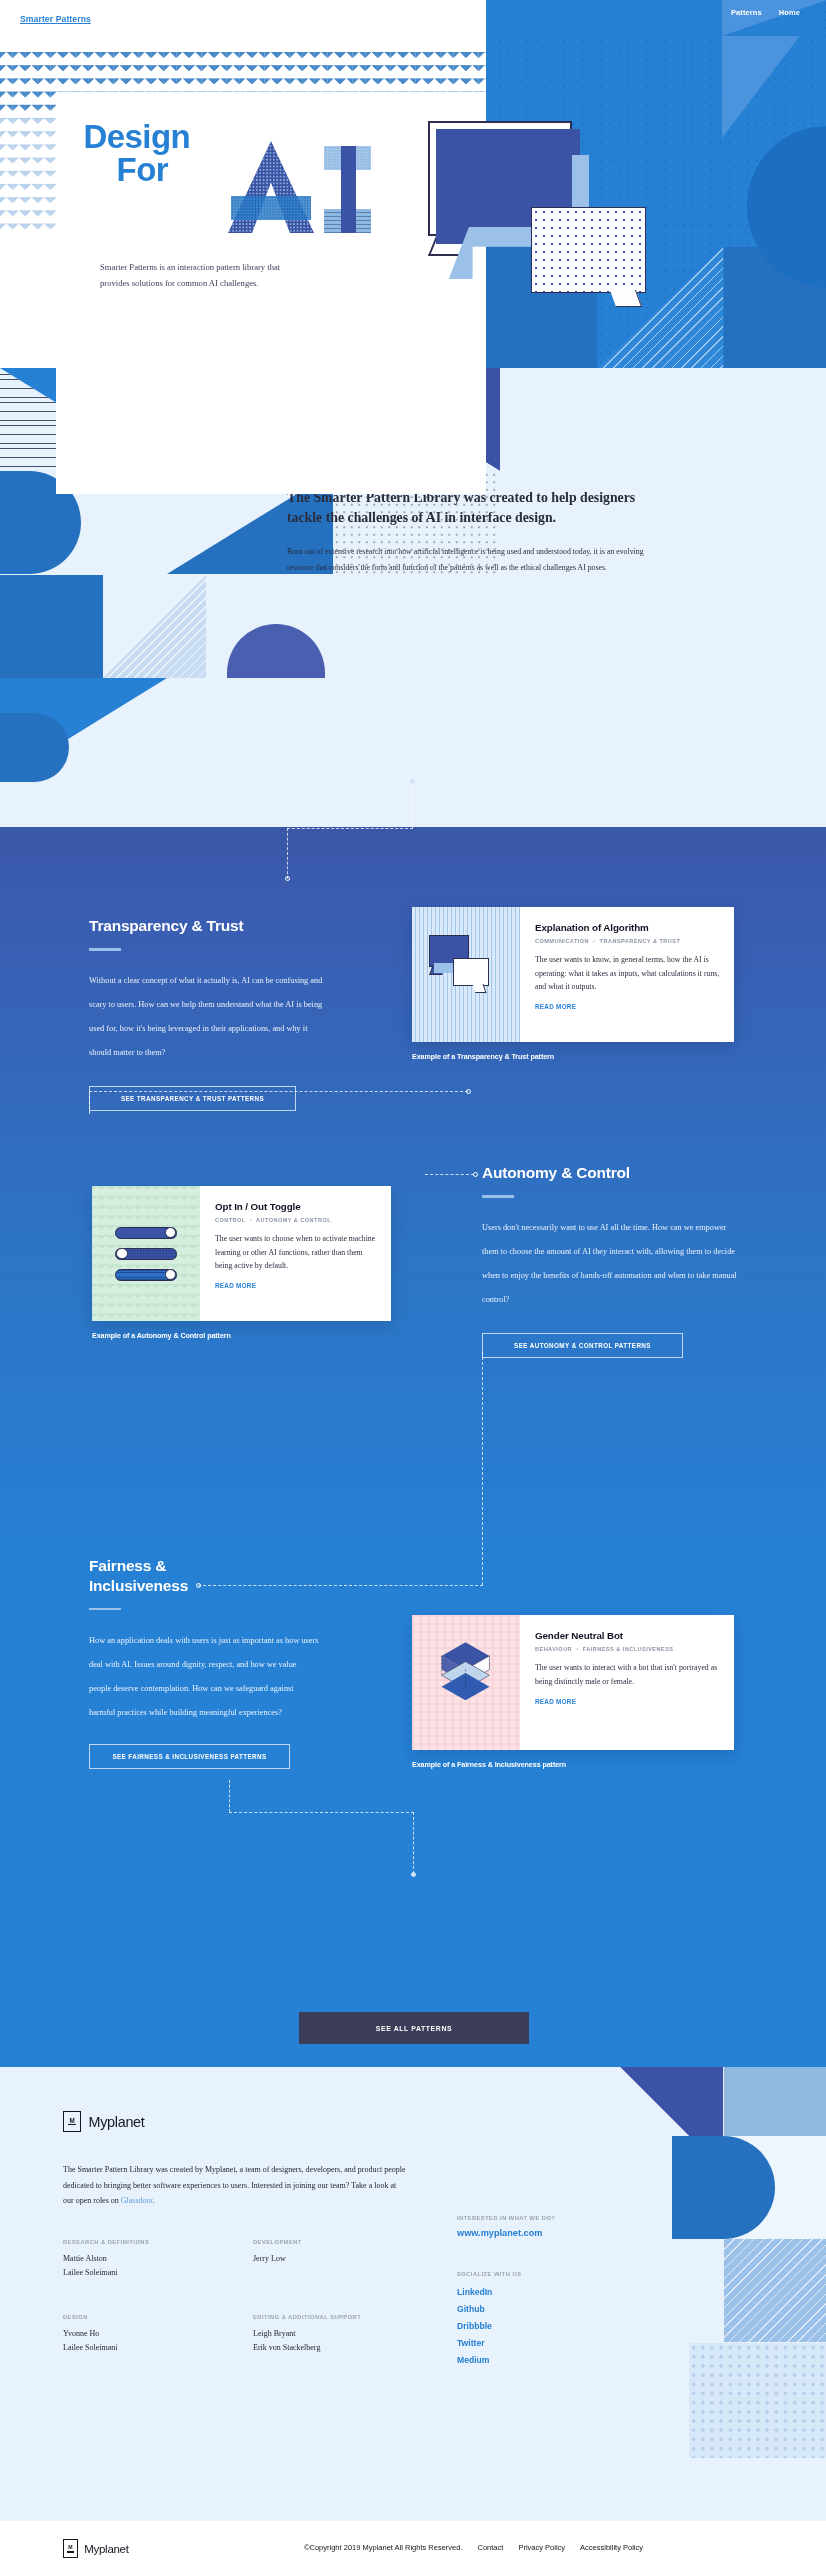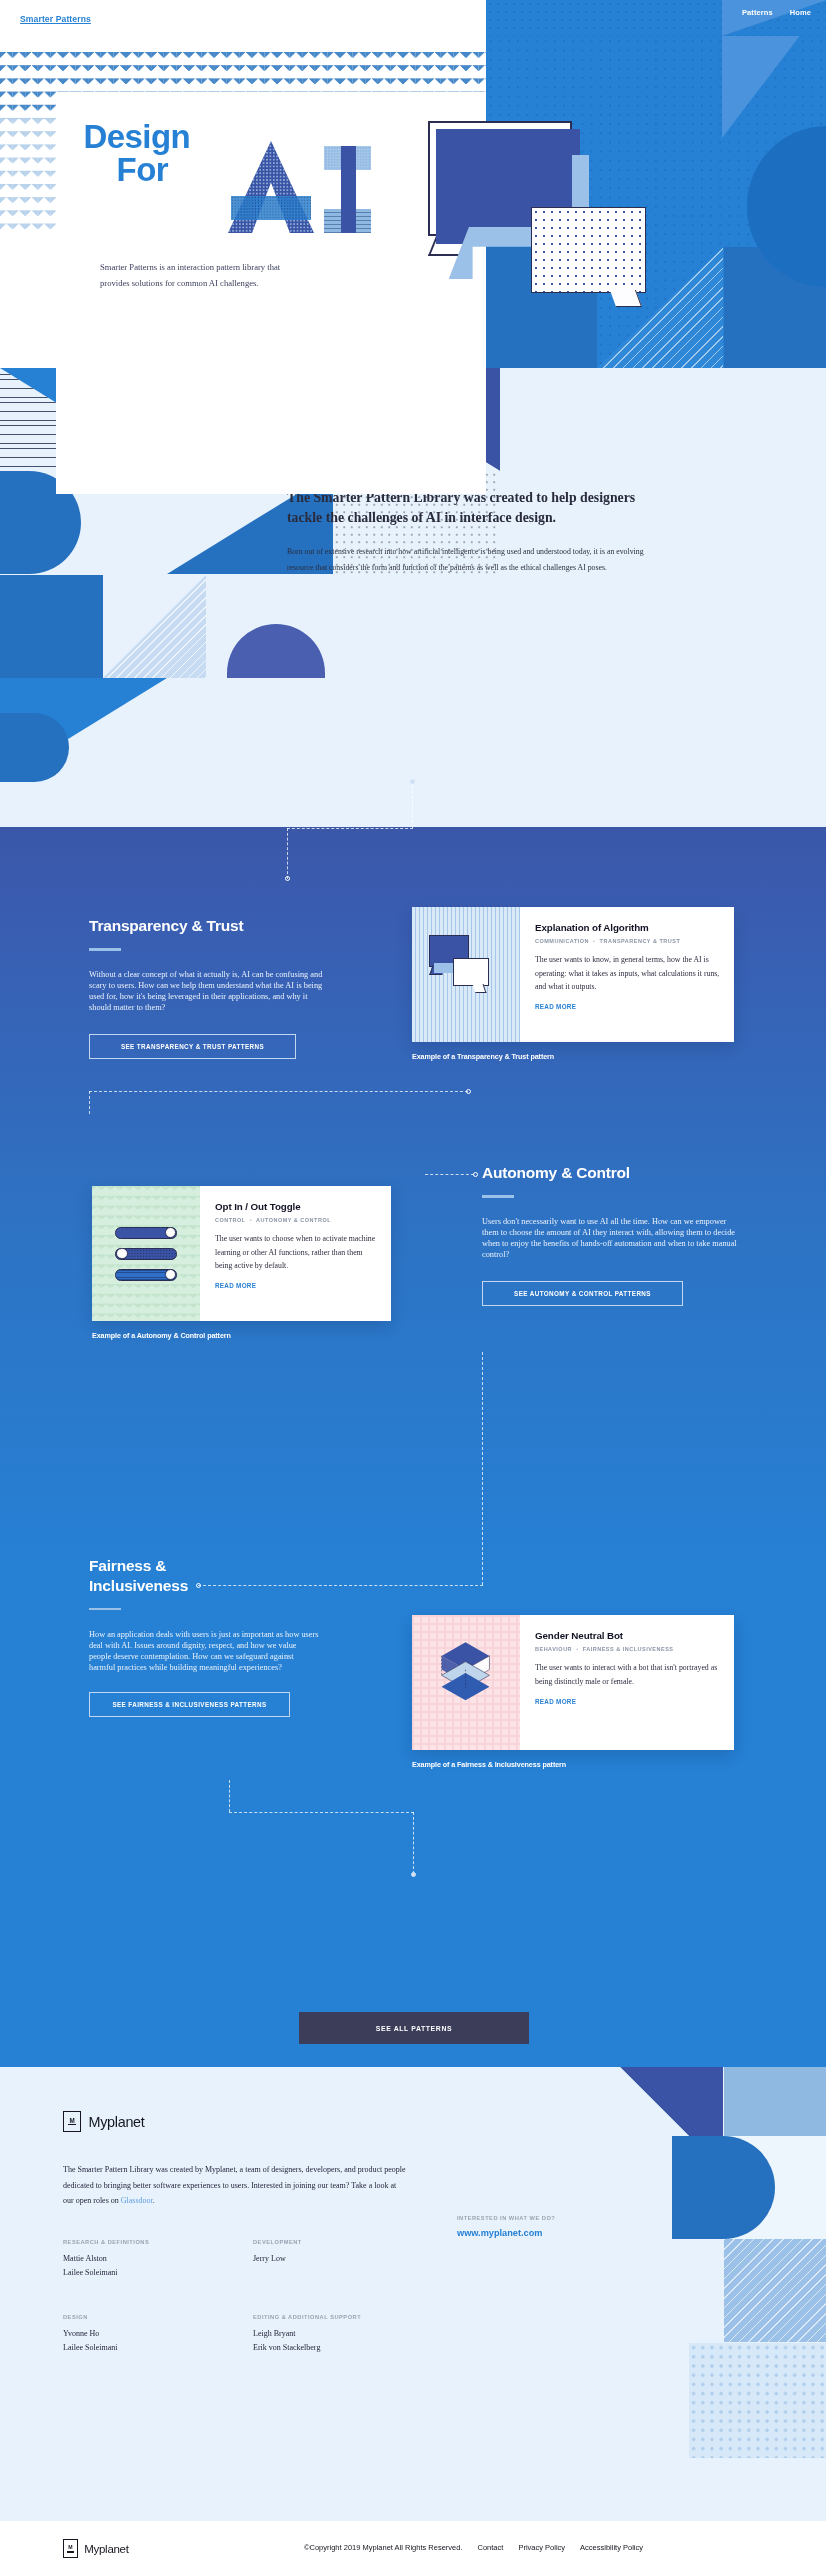--- a/index.html
+++ b/index.html
@@ -20,21 +20,21 @@
   .hdr-bg-white { position:absolute; left:0; top:0; width:486px; height:36px; background:#ffffff; }
   .hdr-bg-blue { position:absolute; left:486px; top:0; width:341px; height:36px; background:#2680d4; }
   .hdr-bg-blue-dots { position:absolute; left:486px; top:0; width:341px; height:36px;
      background-image:radial-gradient(#1f72c0 0.7px, transparent 0.8px);
      background-size:8px 8px; opacity:.85;}
   .hdr-diag { position:absolute; left:722px; top:0; width:105px; height:36px; overflow:hidden;}
   .hdr-diag i { position:absolute; left:0; top:0; width:0; height:0;
      border-left:105px solid #4b94dd; border-bottom:36px solid transparent; }
   .brand { position:absolute; left:20px; top:6.9px; font-size:8.6px; font-weight:bold;
      letter-spacing:0.1px; color:#2680d4;margin-top:7px; }
-  .nav { position:absolute; right:16px; top:8px; display:flex; gap:17px; }
+  .nav { position:absolute; right:27px; top:8px; display:flex; gap:17px; }
   .nav a { color:#fff; text-decoration:none; font-size:7.5px; font-weight:bold; letter-spacing:0.1px; }
 
   
   .hero { position:absolute; left:0; top:0; width:827px; height:494px; background:#ffffff; }
   .hero-blueblock { position:absolute; left:486px; top:0; width:341px; height:368px; background:#2680d4; }
   .hero-blueblock .dots { position:absolute; inset:0;
      background-image:radial-gradient(#1f72c0 0.9px, transparent 1px);
      background-size:9.2px 9.2px; }
   .hero-topright-diag { position:absolute; left:722px; top:0; width:105px; height:138px; overflow:hidden;}
   .hero-topright-diag i { position:absolute; left:0; top:0; width:0; height:0;
@@ -104,21 +104,21 @@
   
   .mosaic { position:absolute; left:0; top:368px; width:827px; height:459px; background:#e8f2fc; overflow:hidden;}
   .m { position:absolute; }
 
   
   .midsec { position:absolute; left:0; top:827px; width:827px; height:1240px;
      background:linear-gradient(180deg,#3a57a8 0%, #3a5cb0 6%, #2d74c5 34%, #2680d4 60%, #2680d4 100%);text-decoration:underline; }
 
   .sec-h { font-size:15.5px; font-weight:bold; color:#fff; letter-spacing:-0.2px; line-height:19.5px;}
   .rule { width:32px; height:2.9px; background:#9cc1e8; margin-top:12.6px; }
-  .sec-p { font-size:8.3px; line-height:11px; color:#eaf2fb; margin-top:18.4px; }
+  .sec-p { font-size:8.3px; line-height:24px; color:#eaf2fb; margin-top:18.4px; }
   .btn-outline { display:inline-block; border:0.6px solid #c3d8f0; color:#fff; font-size:6.3px;
      font-weight:bold; letter-spacing:0.4px; padding:8px 0; text-align:center; text-decoration:none; }
 
   
   .pcard { position:absolute; display:flex; background:#fff; box-shadow:0 5.7px 15px rgba(10,30,70,.18); }
   .pcard .thumb { width:108px; flex:0 0 108px; position:relative; overflow:hidden; }
   .pcard .body { flex:1; padding:15px 13.8px 12.6px 15px; }
   .pcard h3 { font-size:9.8px; font-weight:bold; color:#121425; letter-spacing:-0.1px; }
   .pcard .meta { margin-top:5.2px; font-size:5.5px; font-weight:bold; color:#8b94a6; letter-spacing:0.5px; }
   .pcard .meta .dot { color:#b9c1cf; }
@@ -426,20 +426,28 @@
     <div class="fl" style="left:253px;top:247px;width:172px;">
       <div class="f-col-h">EDITING &amp; ADDITIONAL SUPPORT</div>
       <div class="f-name">Leigh Bryant</div>
       <div class="f-name">Erik von Stackelberg</div>
     </div>
 
     <div class="fl" style="left:457px;top:148px;width:144px;">
       <div class="f-col-h">INTERESTED IN WHAT WE DO?</div>
       <a class="f-url" href="#">www.myplanet.com</a>
     </div>
+    <div class="fl" style="left:457px;top:204px;width:144px;">
+      <div class="f-col-h">SOCIALIZE WITH US</div>
+      <a class="f-link" href="#">LinkedIn</a>
+      <a class="f-link" href="#">Github</a>
+      <a class="f-link" href="#">Dribbble</a>
+      <a class="f-link" href="#">Twitter</a>
+      <a class="f-link" href="#">Medium</a>
+    </div>
   </div>
 
   <div class="bottombar">
     <div class="bb-inner">
       <div class="mp-mark" style="width:15px;height:18.4px;">
         <span style="font-size:5.2px;">M</span>
           <em style="width:6.3px;"></em>
       </div>
       <div class="mp-name" style="font-size:11.5px;margin-left:6.3px;">Myplanet</div>
     </div>

